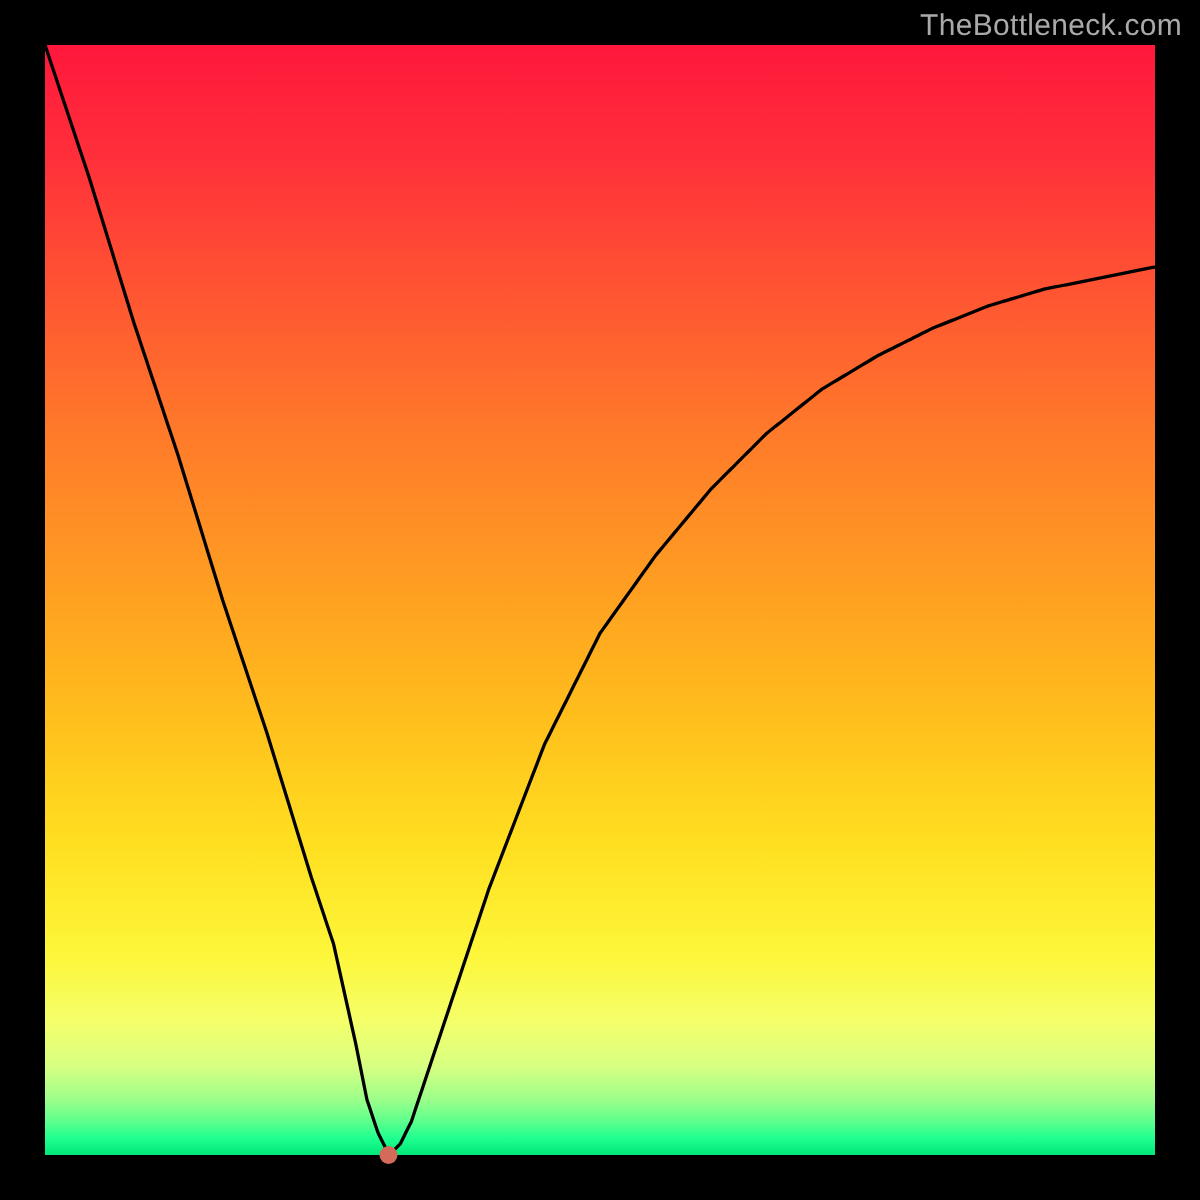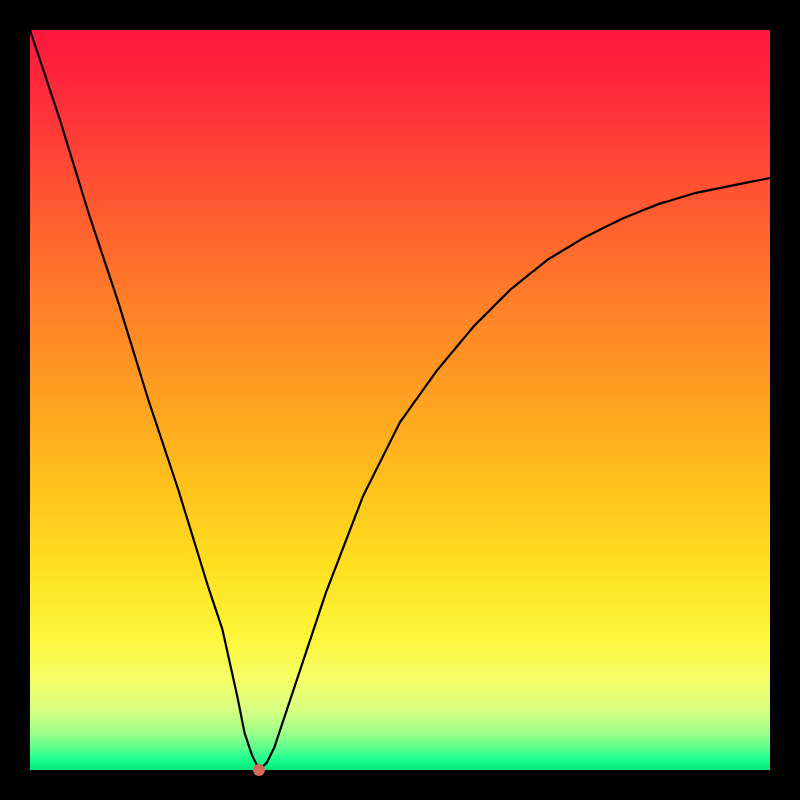--- a/index.html
+++ b/index.html
@@ -75,14 +75,15 @@
 
   <div class="plot-area">
 
     <svg class="curve-svg" viewBox="0 0 740 740" preserveAspectRatio="none">
       <path id="curve-path" fill="none" stroke="#000" stroke-width="2.2" stroke-linejoin="round" stroke-linecap="round" d="M0.00 0.00 L2.47 7.40 L4.93 14.80 L7.40 22.20 L9.87 29.60 L12.33 37.00 L14.80 44.40 L17.27 51.80 L19.73 59.20 L22.20 66.60 L24.67 74.00 L27.13 81.40 L29.60 88.80 L32.07 96.82 L34.53 104.83 L37.00 112.85 L39.47 120.87 L41.93 128.88 L44.40 136.90 L46.87 144.92 L49.33 152.93 L51.80 160.95 L54.27 168.97 L56.73 176.98 L59.20 185.00 L61.67 192.40 L64.13 199.80 L66.60 207.20 L69.07 214.60 L71.53 222.00 L74.00 229.40 L76.47 236.80 L78.93 244.20 L81.40 251.60 L83.87 259.00 L86.33 266.40 L88.80 273.80 L91.27 281.82 L93.73 289.83 L96.20 297.85 L98.67 305.87 L101.13 313.88 L103.60 321.90 L106.07 329.92 L108.53 337.93 L111.00 345.95 L113.47 353.97 L115.93 361.98 L118.40 370.00 L120.87 377.40 L123.33 384.80 L125.80 392.20 L128.27 399.60 L130.73 407.00 L133.20 414.40 L135.67 421.80 L138.13 429.20 L140.60 436.60 L143.07 444.00 L145.53 451.40 L148.00 458.80 L150.47 466.82 L152.93 474.83 L155.40 482.85 L157.87 490.87 L160.33 498.88 L162.80 506.90 L165.27 514.92 L167.73 522.93 L170.20 530.95 L172.67 538.97 L175.13 546.98 L177.60 555.00 L180.07 562.40 L182.53 569.80 L185.00 577.20 L187.47 584.60 L189.93 592.00 L192.40 599.40 L194.87 610.50 L197.33 621.60 L199.80 632.70 L202.27 643.80 L204.73 654.90 L207.20 666.00 L209.67 678.33 L212.13 690.67 L214.60 703.00 L217.07 710.40 L219.53 717.80 L222.00 725.20 L224.47 730.13 L226.93 735.07 L229.40 740.00 L231.87 737.53 L234.33 735.07 L236.80 732.60 L239.27 727.67 L241.73 722.73 L244.20 717.80 L246.67 710.40 L249.13 703.00 L251.60 695.60 L254.07 688.20 L256.53 680.80 L259.00 673.40 L261.47 666.00 L263.93 658.60 L266.40 651.20 L268.87 643.80 L271.33 636.40 L273.80 629.00 L276.27 621.60 L278.73 614.20 L281.20 606.80 L283.67 599.40 L286.13 592.00 L288.60 584.60 L291.07 577.20 L293.53 569.80 L296.00 562.40 L298.47 555.99 L300.93 549.57 L303.40 543.16 L305.87 536.75 L308.33 530.33 L310.80 523.92 L313.27 517.51 L315.73 511.09 L318.20 504.68 L320.67 498.27 L323.13 491.85 L325.60 485.44 L328.07 479.03 L330.53 472.61 L333.00 466.20 L335.47 461.27 L337.93 456.33 L340.40 451.40 L342.87 446.47 L345.33 441.53 L347.80 436.60 L350.27 431.67 L352.73 426.73 L355.20 421.80 L357.67 416.87 L360.13 411.93 L362.60 407.00 L365.07 402.07 L367.53 397.13 L370.00 392.20 L372.47 388.75 L374.93 385.29 L377.40 381.84 L379.87 378.39 L382.33 374.93 L384.80 371.48 L387.27 368.03 L389.73 364.57 L392.20 361.12 L394.67 357.67 L397.13 354.21 L399.60 350.76 L402.07 347.31 L404.53 343.85 L407.00 340.40 L409.47 337.44 L411.93 334.48 L414.40 331.52 L416.87 328.56 L419.33 325.60 L421.80 322.64 L424.27 319.68 L426.73 316.72 L429.20 313.76 L431.67 310.80 L434.13 307.84 L436.60 304.88 L439.07 301.92 L441.53 298.96 L444.00 296.00 L446.47 293.53 L448.93 291.07 L451.40 288.60 L453.87 286.13 L456.33 283.67 L458.80 281.20 L461.27 278.73 L463.73 276.27 L466.20 273.80 L468.67 271.33 L471.13 268.87 L473.60 266.40 L476.07 263.93 L478.53 261.47 L481.00 259.00 L483.47 257.03 L485.93 255.05 L488.40 253.08 L490.87 251.11 L493.33 249.13 L495.80 247.16 L498.27 245.19 L500.73 243.21 L503.20 241.24 L505.67 239.27 L508.13 237.29 L510.60 235.32 L513.07 233.35 L515.53 231.37 L518.00 229.40 L520.47 227.92 L522.93 226.44 L525.40 224.96 L527.87 223.48 L530.33 222.00 L532.80 220.52 L535.27 219.04 L537.73 217.56 L540.20 216.08 L542.67 214.60 L545.13 213.12 L547.60 211.64 L550.07 210.16 L552.53 208.68 L555.00 207.20 L557.47 205.97 L559.93 204.73 L562.40 203.50 L564.87 202.27 L567.33 201.03 L569.80 199.80 L572.27 198.57 L574.73 197.33 L577.20 196.10 L579.67 194.87 L582.13 193.63 L584.60 192.40 L587.07 191.17 L589.53 189.93 L592.00 188.70 L594.47 187.71 L596.93 186.73 L599.40 185.74 L601.87 184.75 L604.33 183.77 L606.80 182.78 L609.27 181.79 L611.73 180.81 L614.20 179.82 L616.67 178.83 L619.13 177.85 L621.60 176.86 L624.07 175.87 L626.53 174.89 L629.00 173.90 L631.47 173.16 L633.93 172.42 L636.40 171.68 L638.87 170.94 L641.33 170.20 L643.80 169.46 L646.27 168.72 L648.73 167.98 L651.20 167.24 L653.67 166.50 L656.13 165.76 L658.60 165.02 L661.07 164.28 L663.53 163.54 L666.00 162.80 L668.47 162.31 L670.93 161.81 L673.40 161.32 L675.87 160.83 L678.33 160.33 L680.80 159.84 L683.27 159.35 L685.73 158.85 L688.20 158.36 L690.67 157.87 L693.13 157.37 L695.60 156.88 L698.07 156.39 L700.53 155.89 L703.00 155.40 L705.47 154.91 L707.93 154.41 L710.40 153.92 L712.87 153.43 L715.33 152.93 L717.80 152.44 L720.27 151.95 L722.73 151.45 L725.20 150.96 L727.67 150.47 L730.13 149.97 L732.60 149.48 L735.07 148.99 L737.53 148.49 L740.00 148.00 "></path>
     </svg>
 
     <div id="min-marker" class="marker" style="left: 229.4px; top: 740px;"></div>
   </div>
 
+  <div class="watermark">TheBottleneck.com</div>
 
 </div>
 
 </body></html>

